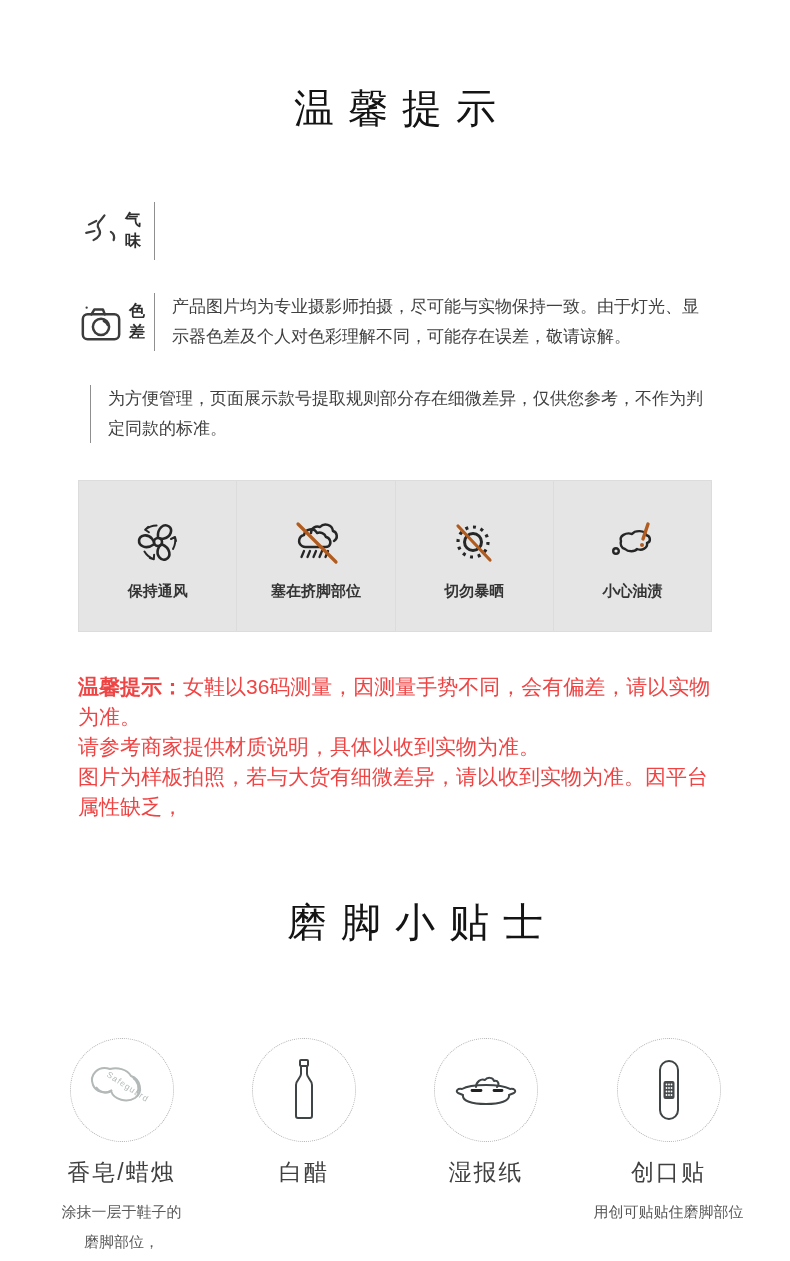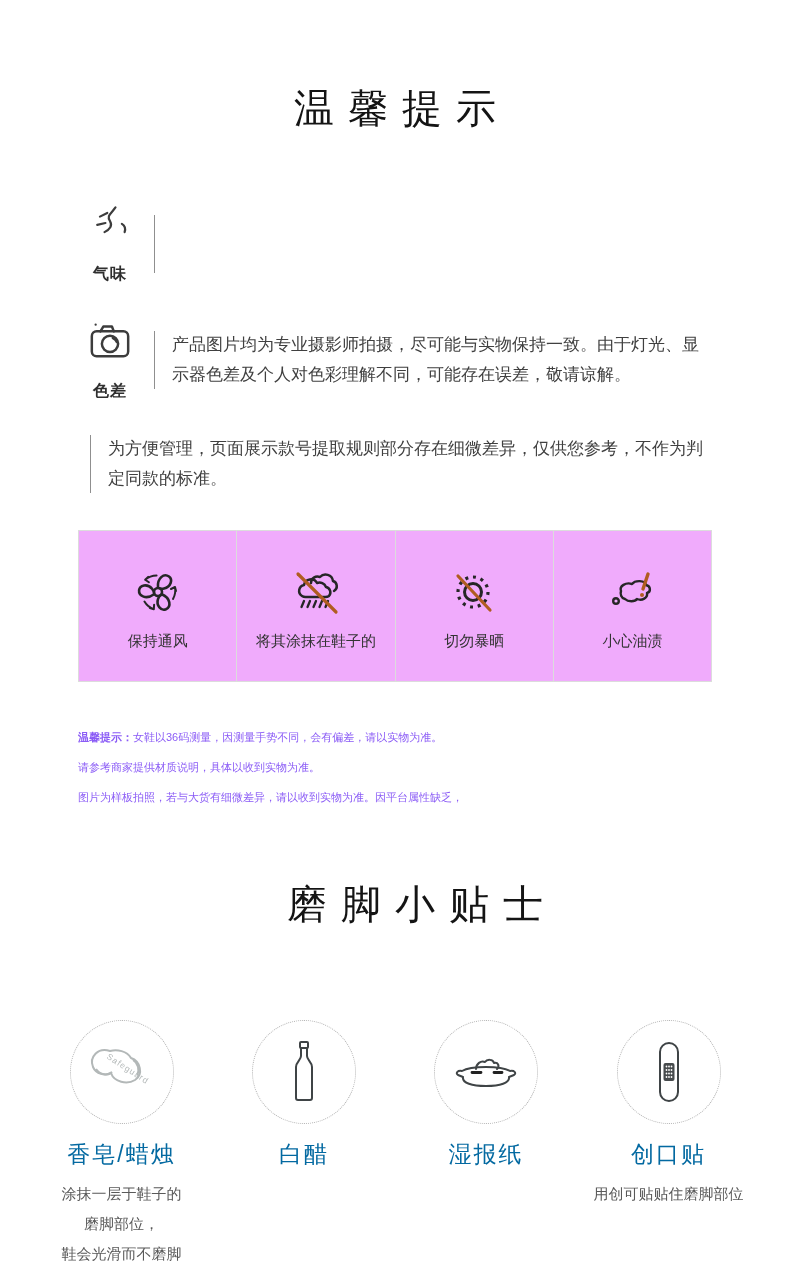--- a/index.html
+++ b/index.html
@@ -14,53 +14,53 @@
     padding-top:84px; text-align:center;
     font-size:40px; font-weight:500; color:#141414;
     letter-spacing:14px; text-indent:14px; line-height:1.2;
   }
   .section-title.second { padding-top:64px;margin-left:40px; }
 
   
   .notices { margin-top:70px; padding:0 78px; }
   .notice-row { display:flex; align-items:center; margin-bottom:32px; }
   .notice-left {
-    width:64px; flex-shrink:0; display:flex; flex-direction:column;
-    align-items:center; gap:20px;
+    width:64px; flex-shrink:0; display:flex; flex-direction:row;
+    align-items:center; gap:5px;
   }
   .notice-label { font-size:16px; font-weight:700; color:#2f2f2f; letter-spacing:1px; }
   .notice-divider { width:1px; height:58px; background:#8f8f8f; margin-left:12px; flex-shrink:0; }
   .notice-text { flex:1; padding-left:17px; font-size:17px; line-height:30px; color:#404040; }
 
   
   .care-grid {
     margin:36px 78px 0; height:152px; display:flex;
-    border:1px solid #dcdcdc; background:#f0abfc;
+    border:1px solid #dcdcdc; background:#e5e5e5;font-weight:bold;
   }
   .care-cell {
     flex:1; border-right:1px solid #dcdcdc;
     display:flex; flex-direction:column; align-items:center; justify-content:center;
     gap:13px; padding-top:4px;
   }
   .care-cell:last-child { border-right:none; }
   .care-label { font-size:15px; color:#333333; white-space:nowrap; }
 
   
-  .warning { margin:40px 78px 4px; font-size:11px; line-height:30px; color:#8b5cf6; }
+  .warning { margin:40px 78px 12px; font-size:21px; line-height:30px; color:#ef4444; }
   .warning .warn-line { display:block; }
   .warn-bold { font-weight:700; }
 
   
   .tips-row { margin-top:92px; padding:0 30px; display:flex; justify-content:center; }
   .tip { width:183px; display:flex; flex-direction:column; align-items:center; }
   .tip-circle {
     width:104px; height:104px; border:1px dotted #b3b3b3; border-radius:50%;
     display:flex; align-items:center; justify-content:center; background:#fff;
   }
-  .tip-title { margin-top:15px; font-size:23px; font-weight:500; color:#0369a1; letter-spacing:2px; }
+  .tip-title { margin-top:15px; font-size:23px; font-weight:500; color:#404040; letter-spacing:2px; }
   .tip-desc {
     margin-top:9px; width:260px; align-self:center; text-align:center;
     font-size:15px; line-height:30px; color:#595959; white-space:pre-line;
   }
   svg { display:block; }
 </style>
 </head>
 <body>
 
 <div class="page">
@@ -128,21 +128,21 @@
 
     <div class="care-cell">
       <span>
         <svg width="54" height="54" viewBox="0 0 54 54" fill="none" stroke="#262626" stroke-width="2.5" stroke-linecap="round" stroke-linejoin="round">
           <path d="M22 18 a6.5 6.5 0 0 1 9 -6 a7.5 7.5 0 0 1 13 4 a5.5 5.5 0 0 1 1 10"></path>
           <path d="M13 31 a6 6 0 0 1 2 -11 a7 7 0 0 1 13 -2 a7 7 0 0 1 9 4 a5.5 5.5 0 0 1 3 9 q-1.5 1 -3.5 1 h-20 q-2 0 -3.5 -1 z"></path>
           <path d="M15 36 l-2.5 6 M21 36 l-2.5 6 M27 36 l-2.5 6 M33 36 l-2.5 6 M39 36 l-2.5 6" stroke-width="2.3"></path>
           <line x1="9" y1="9" x2="47" y2="47" stroke="#b05c20" stroke-width="3.2"></line>
         </svg>
       </span>
-      <span class="care-label">将其涂抹在鞋子的</span>
+      <span class="care-label">塞在挤脚部位</span>
     </div>
 
     <div class="care-cell">
       <span>
         <svg width="54" height="54" viewBox="0 0 54 54" fill="none">
           <circle cx="26" cy="27" r="8.5" stroke="#262626" stroke-width="3"></circle>
           <circle cx="26" cy="27" r="15" stroke="#262626" stroke-width="3.2" stroke-dasharray="3 4.8"></circle>
           <line x1="11" y1="11" x2="43" y2="45" stroke="#b05c20" stroke-width="3.2" stroke-linecap="round"></line>
         </svg>
       </span>

